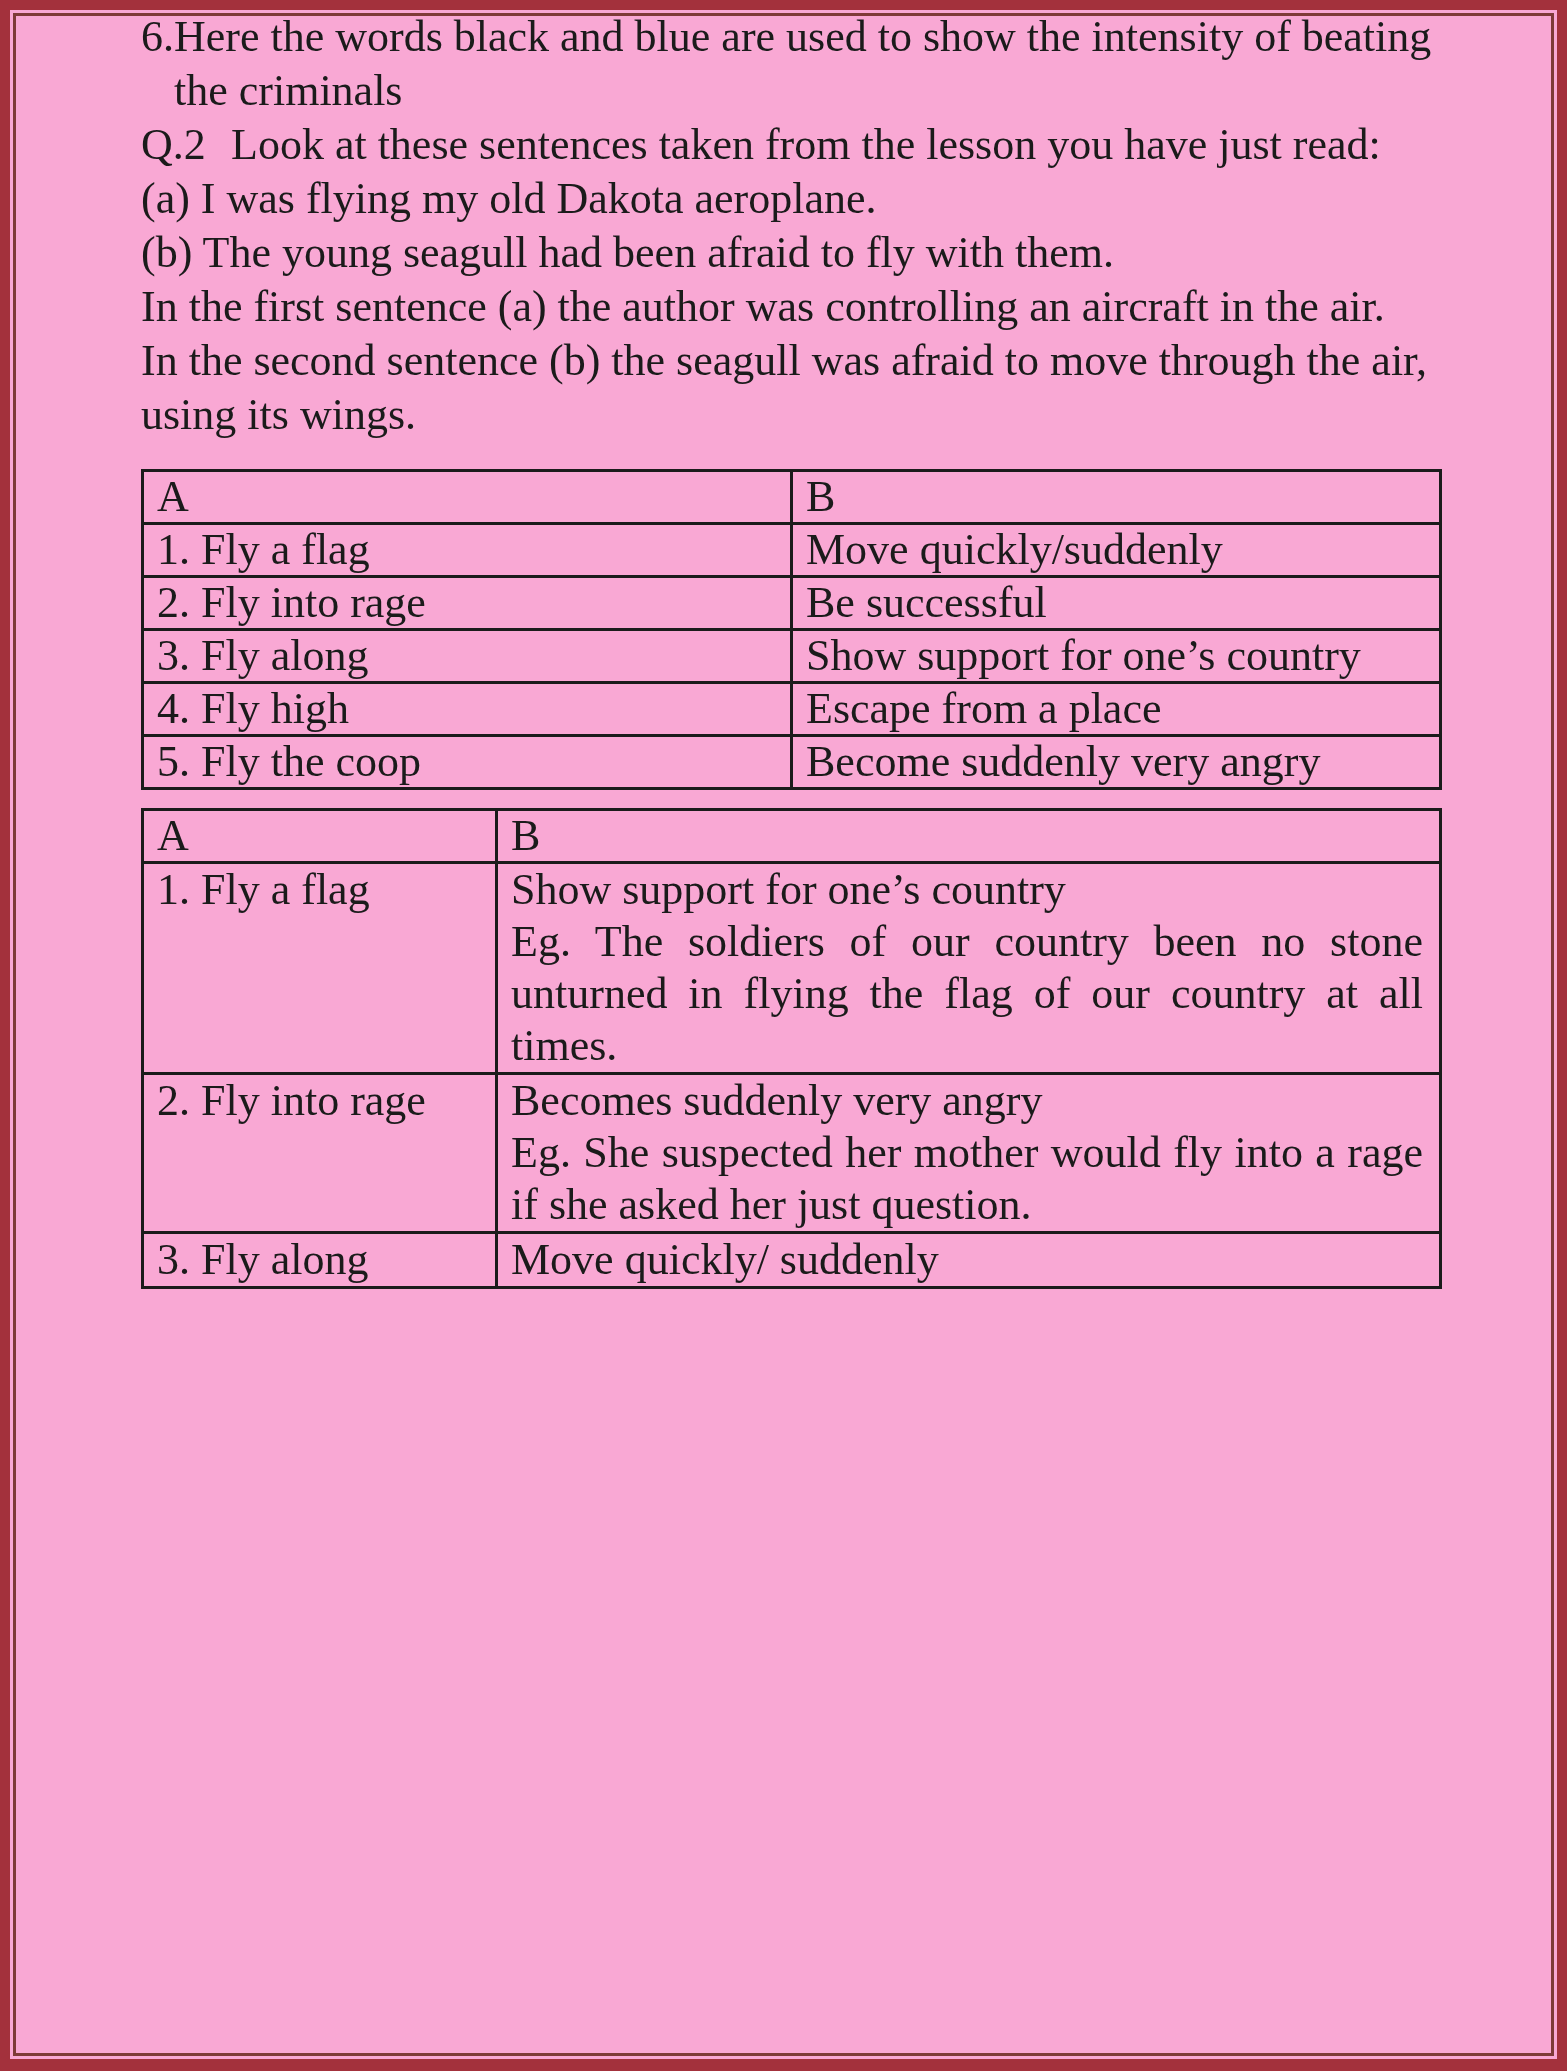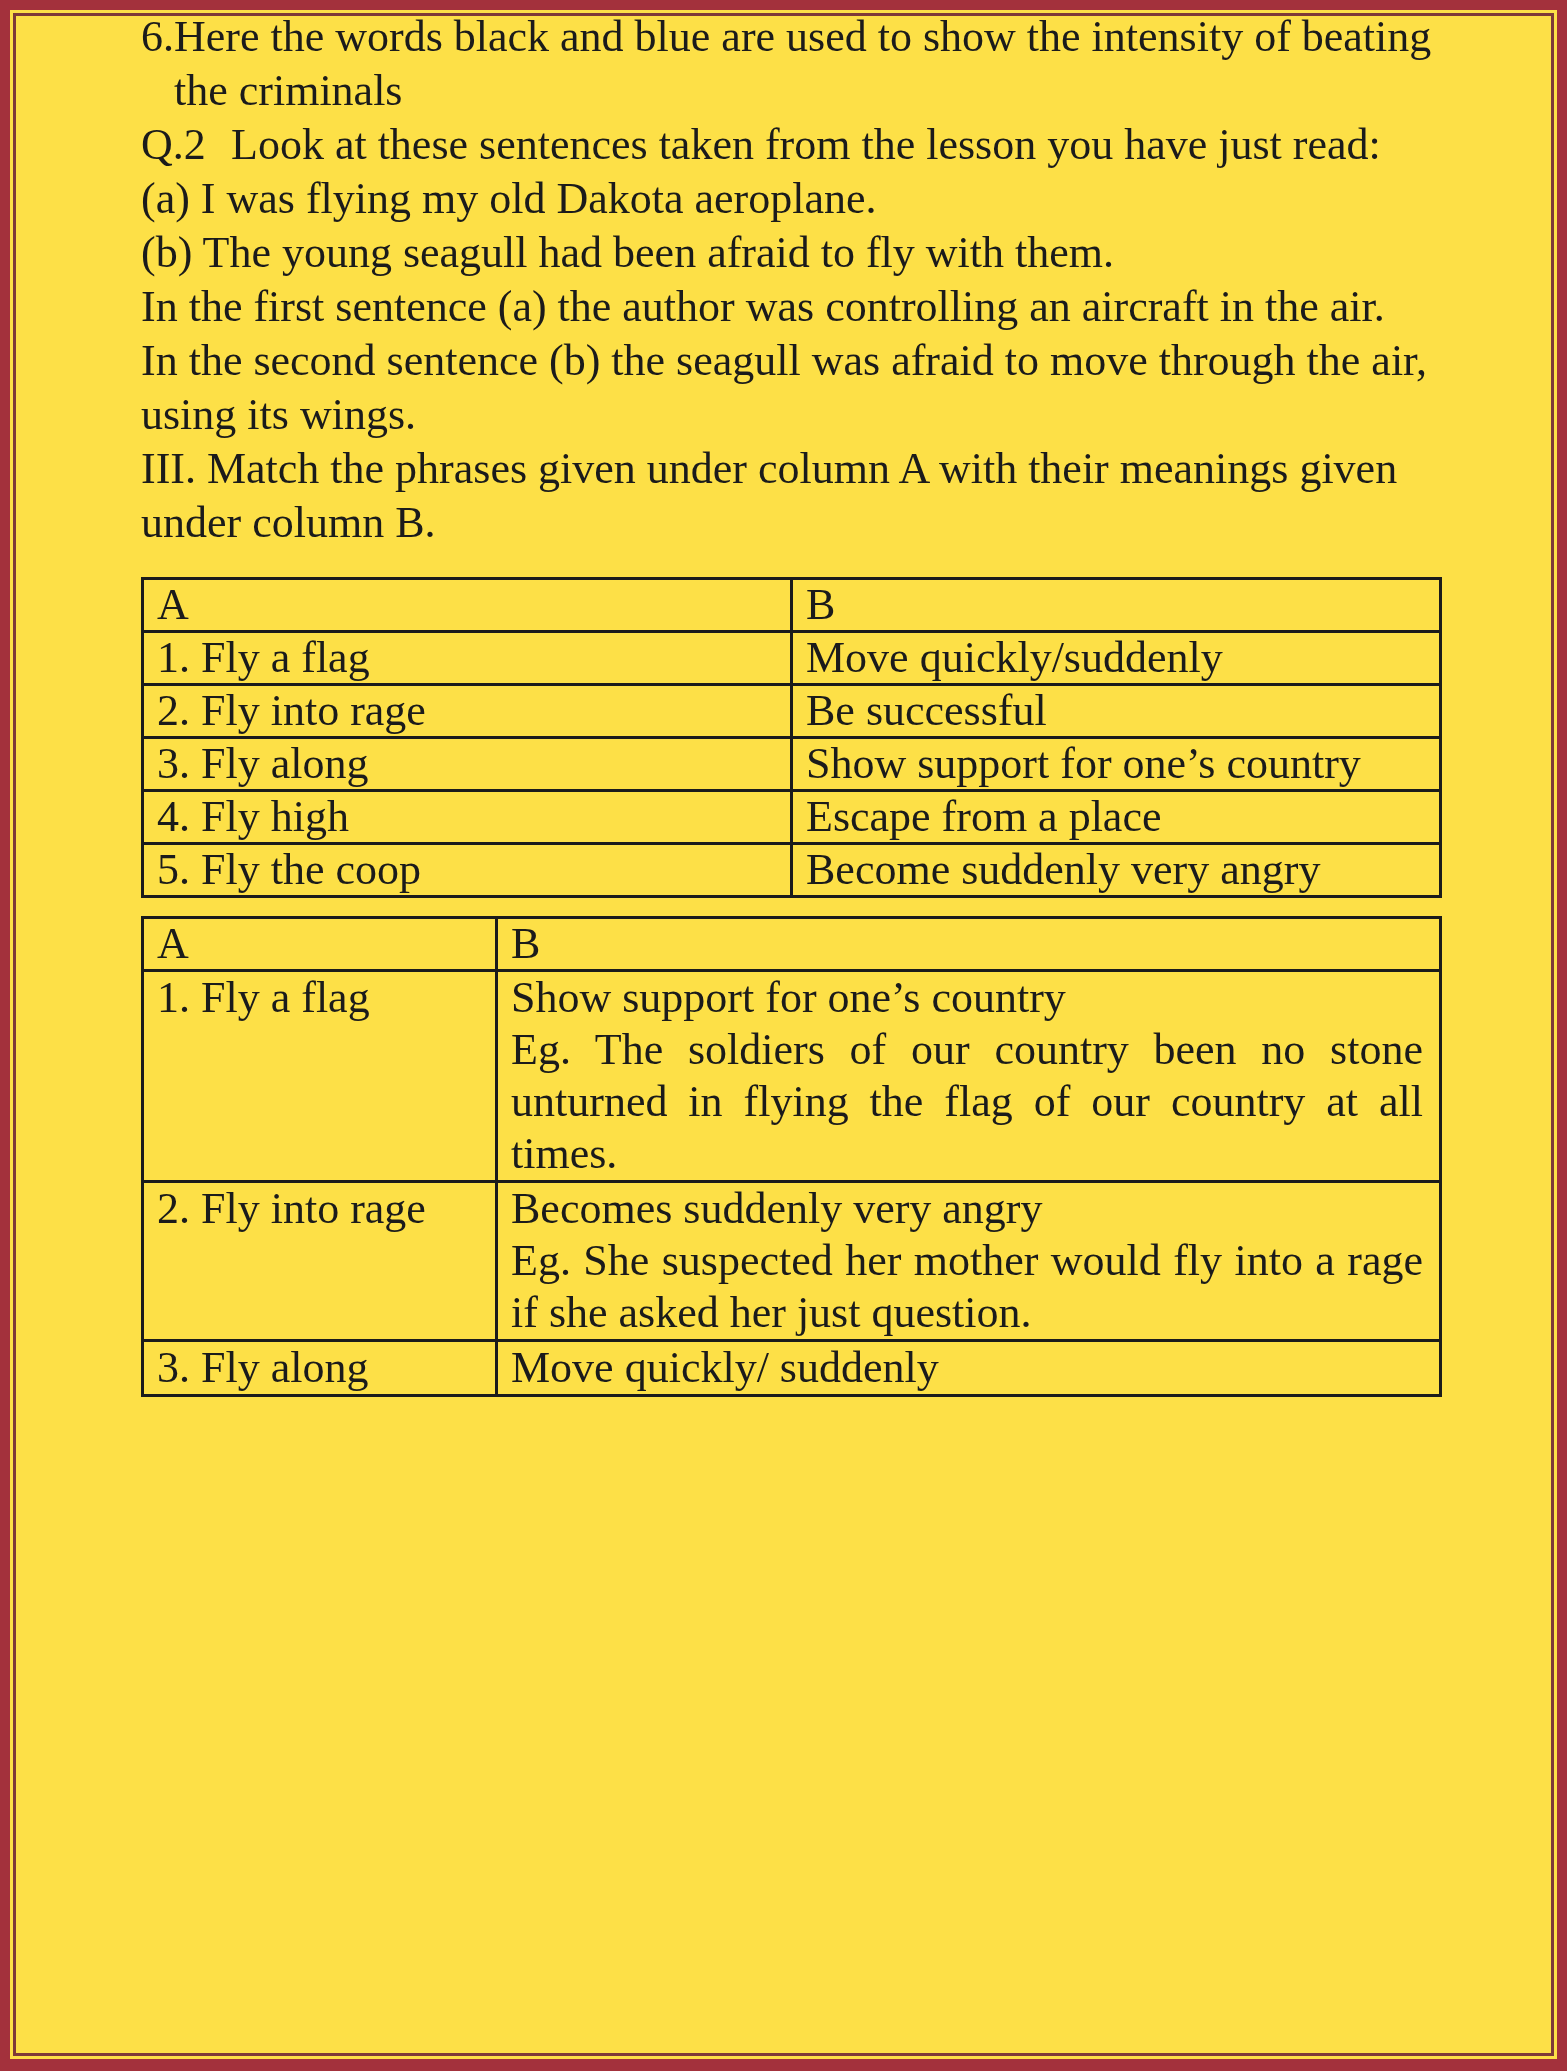--- a/index.html
+++ b/index.html
@@ -8,21 +8,21 @@
     height: 2071px;
     position: relative;
     background: #a3313c;
     font-family: "Liberation Serif", "DejaVu Serif", serif;
     color: #1b1b1b;
     overflow: hidden;
   }
   .page-bg {
     position: absolute;
     inset: 10px 10px 12px 10px;
-    background: #fde047;
+    background: #f9a8d4;
   }
   .inner-frame {
     position: absolute;
     inset: 13px 13px 15px 13px;
     border: 3px solid #7e3a38;
     pointer-events: none;
   }
   .content {
     position: absolute;
     left: 131px;
@@ -84,22 +84,20 @@
     <p class="pa">(a) I was flying my old Dakota aeroplane.</p>
 
     <p class="pb">(b) The young seagull had been afraid to fly with them.</p>
 
     <p class="pfirst">In the first sentence (a) the author was controlling an aircraft in the air.</p>
 
     <p class="psecond">In the second sentence (b) the seagull was afraid to move through the air,
 using its wings.</p>
 
 
-    <p class="piii">III. Match the phrases given under column A with their meanings given
-under column B.</p>
 
     <table class="t1">
       <colgroup>
           <col class="cA">
           <col class="cB">
         </colgroup>
       <tbody>
           <tr>
         <th>A</th>
         <th>B</th>

